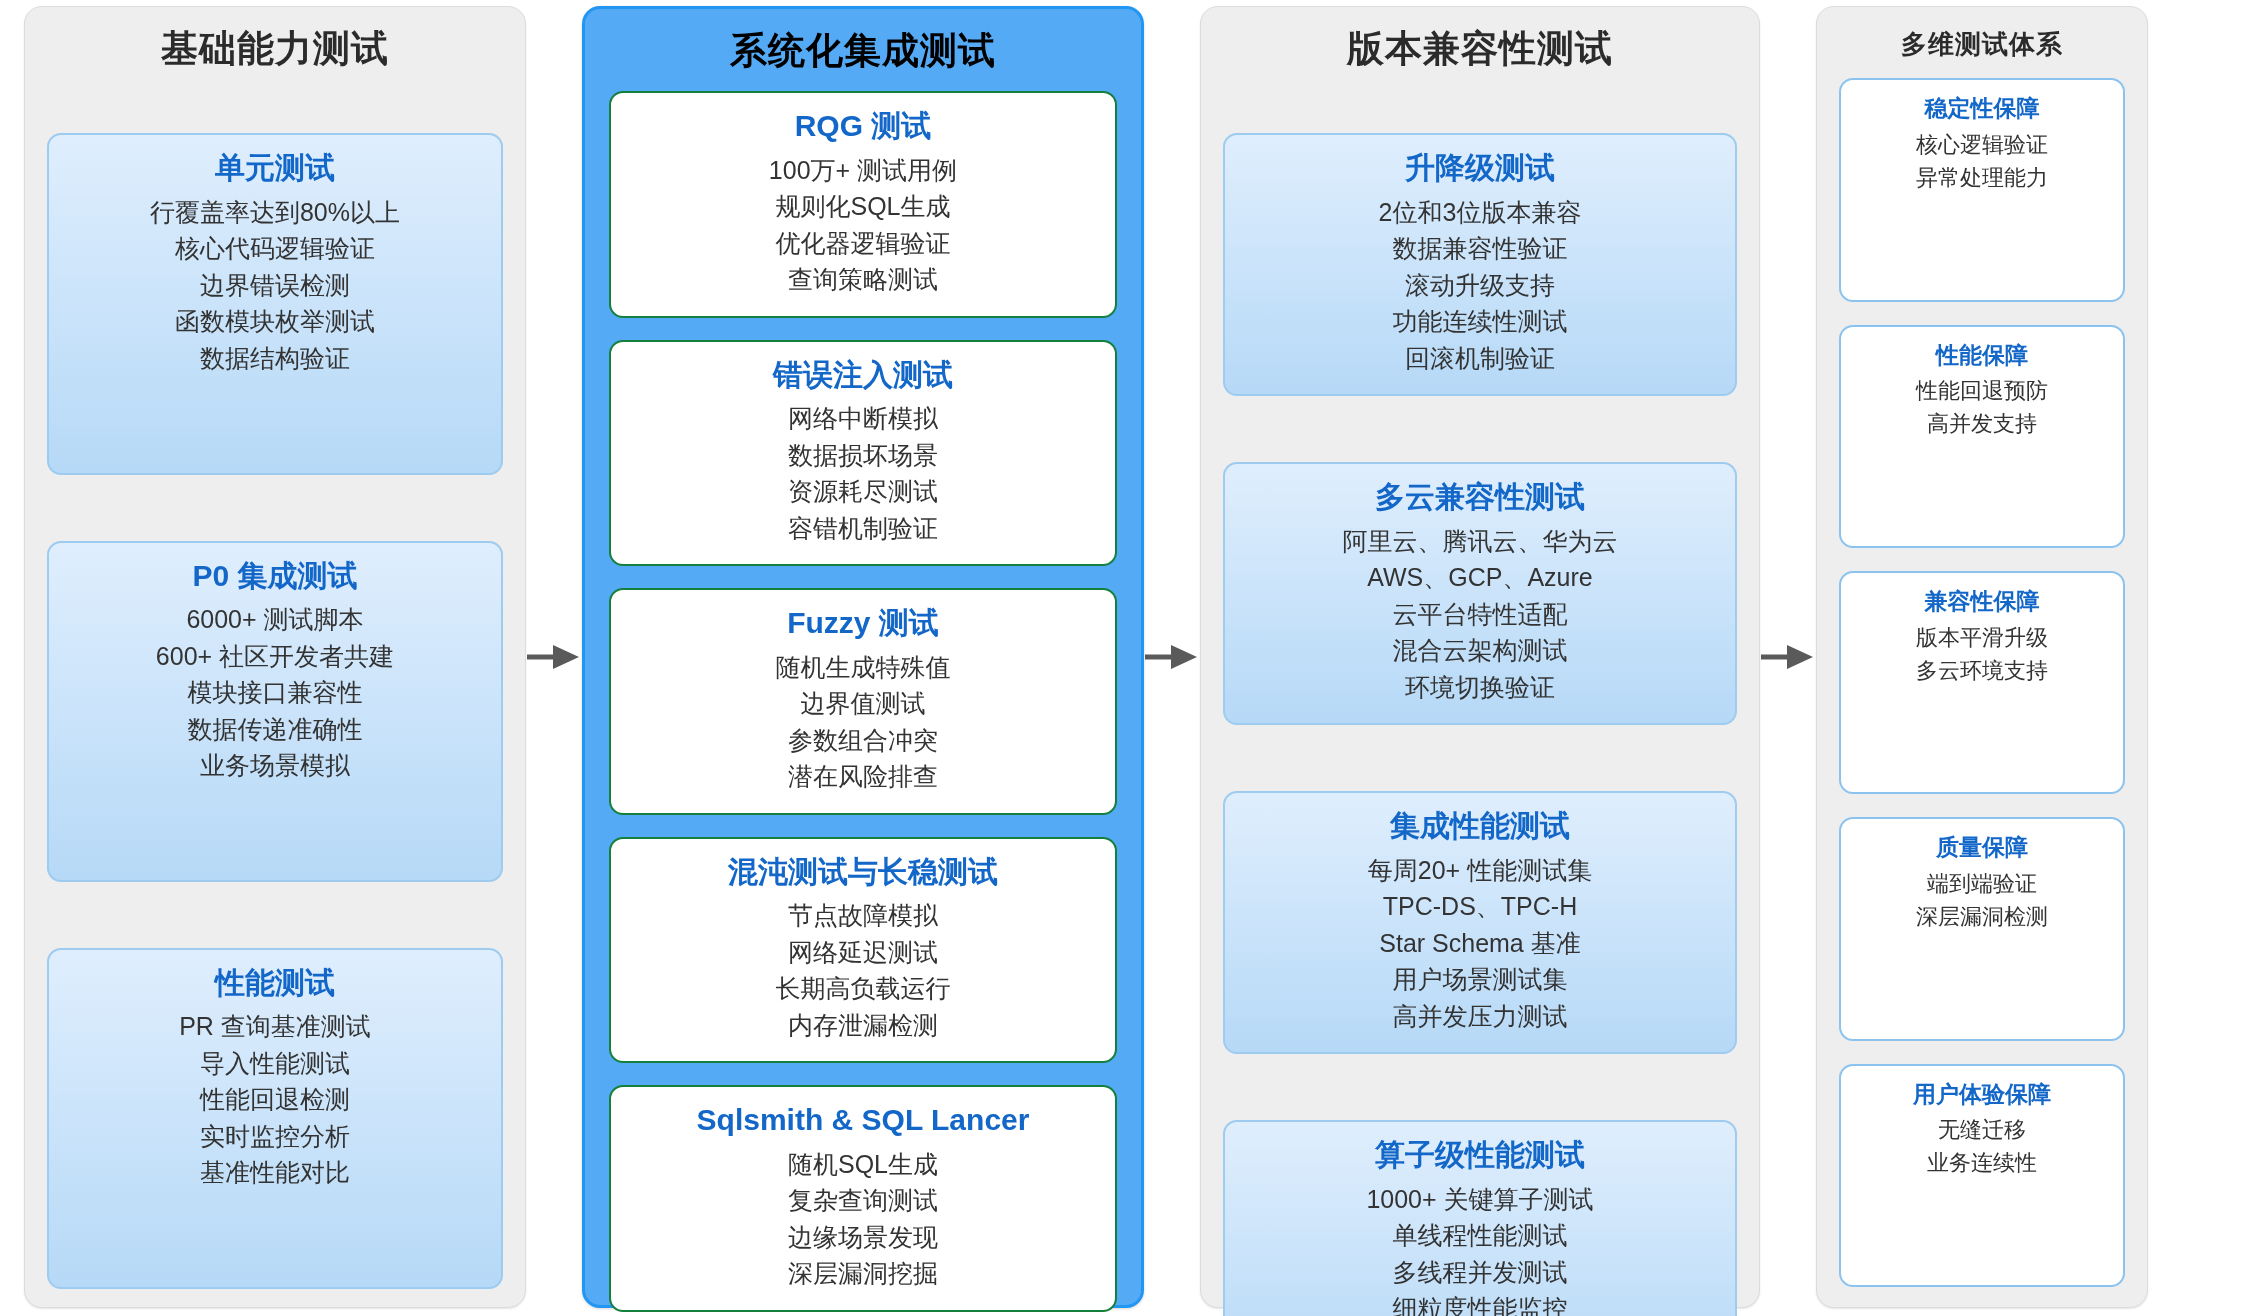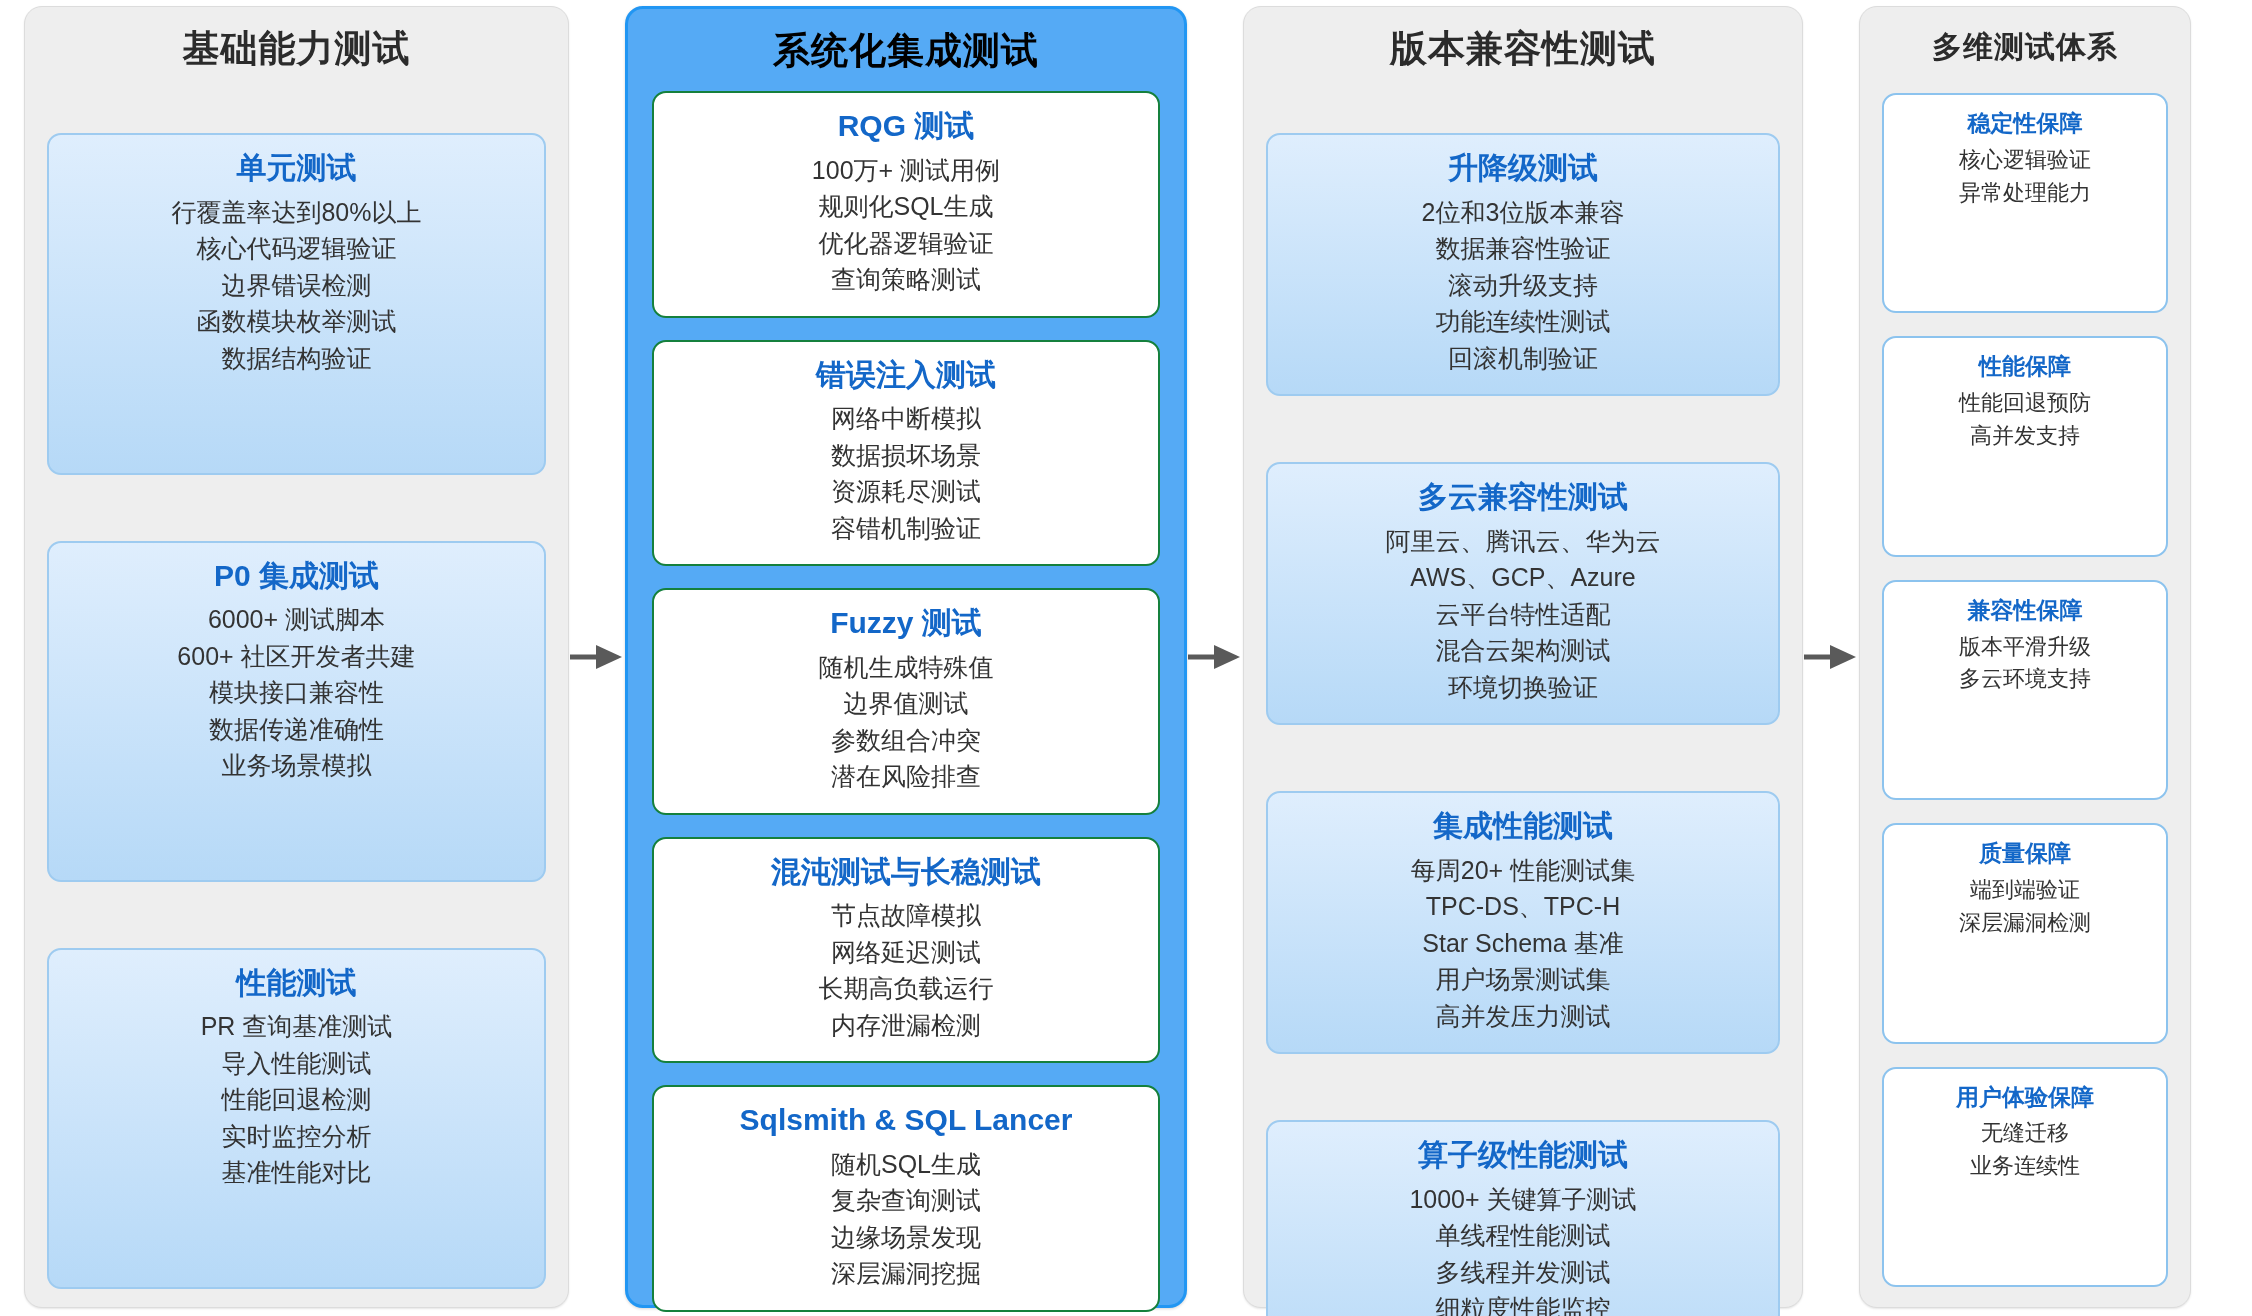--- a/index.html
+++ b/index.html
@@ -29,36 +29,36 @@
   .col-plain {
     background: #eeeeee;
     border: 1px solid #dcdcdc;
     box-shadow: 0 1px 2px rgba(0,0,0,0.10);
   }
   .col-accent {
     background: #55aaf5;
     border: 3px solid #2196f3;
     box-shadow: 0 1px 3px rgba(0,0,0,0.16);
   }
-  .col-1 { width: 545px; }
+  .col-1 { width: 502px; }
   .col-2 { width: 562px; }
   .col-3 { width: 560px; }
   .col-4 { width: 332px; }
 
   .col-title {
     font-size: 37px;
     font-weight: bold;
     color: #2b2b2b;
     text-align: center;
     letter-spacing: 1px;
     padding: 20px 6px 18px;
     line-height: 1.2;
   }
   .col-accent .col-title { color: #000000; }
-  .col-4 .col-title { font-size: 30px; padding: 22px 6px 28px; }
+  .col-4 .col-title { font-size: 26px; padding: 22px 6px 18px; }
 
   .cards {
     width: 100%;
     flex: 1;
     display: flex;
     flex-direction: column;
     padding: 0 22px 18px;
     gap: 22px;
   }
   .col-2 .cards { padding: 0 24px 18px; gap: 22px; }

